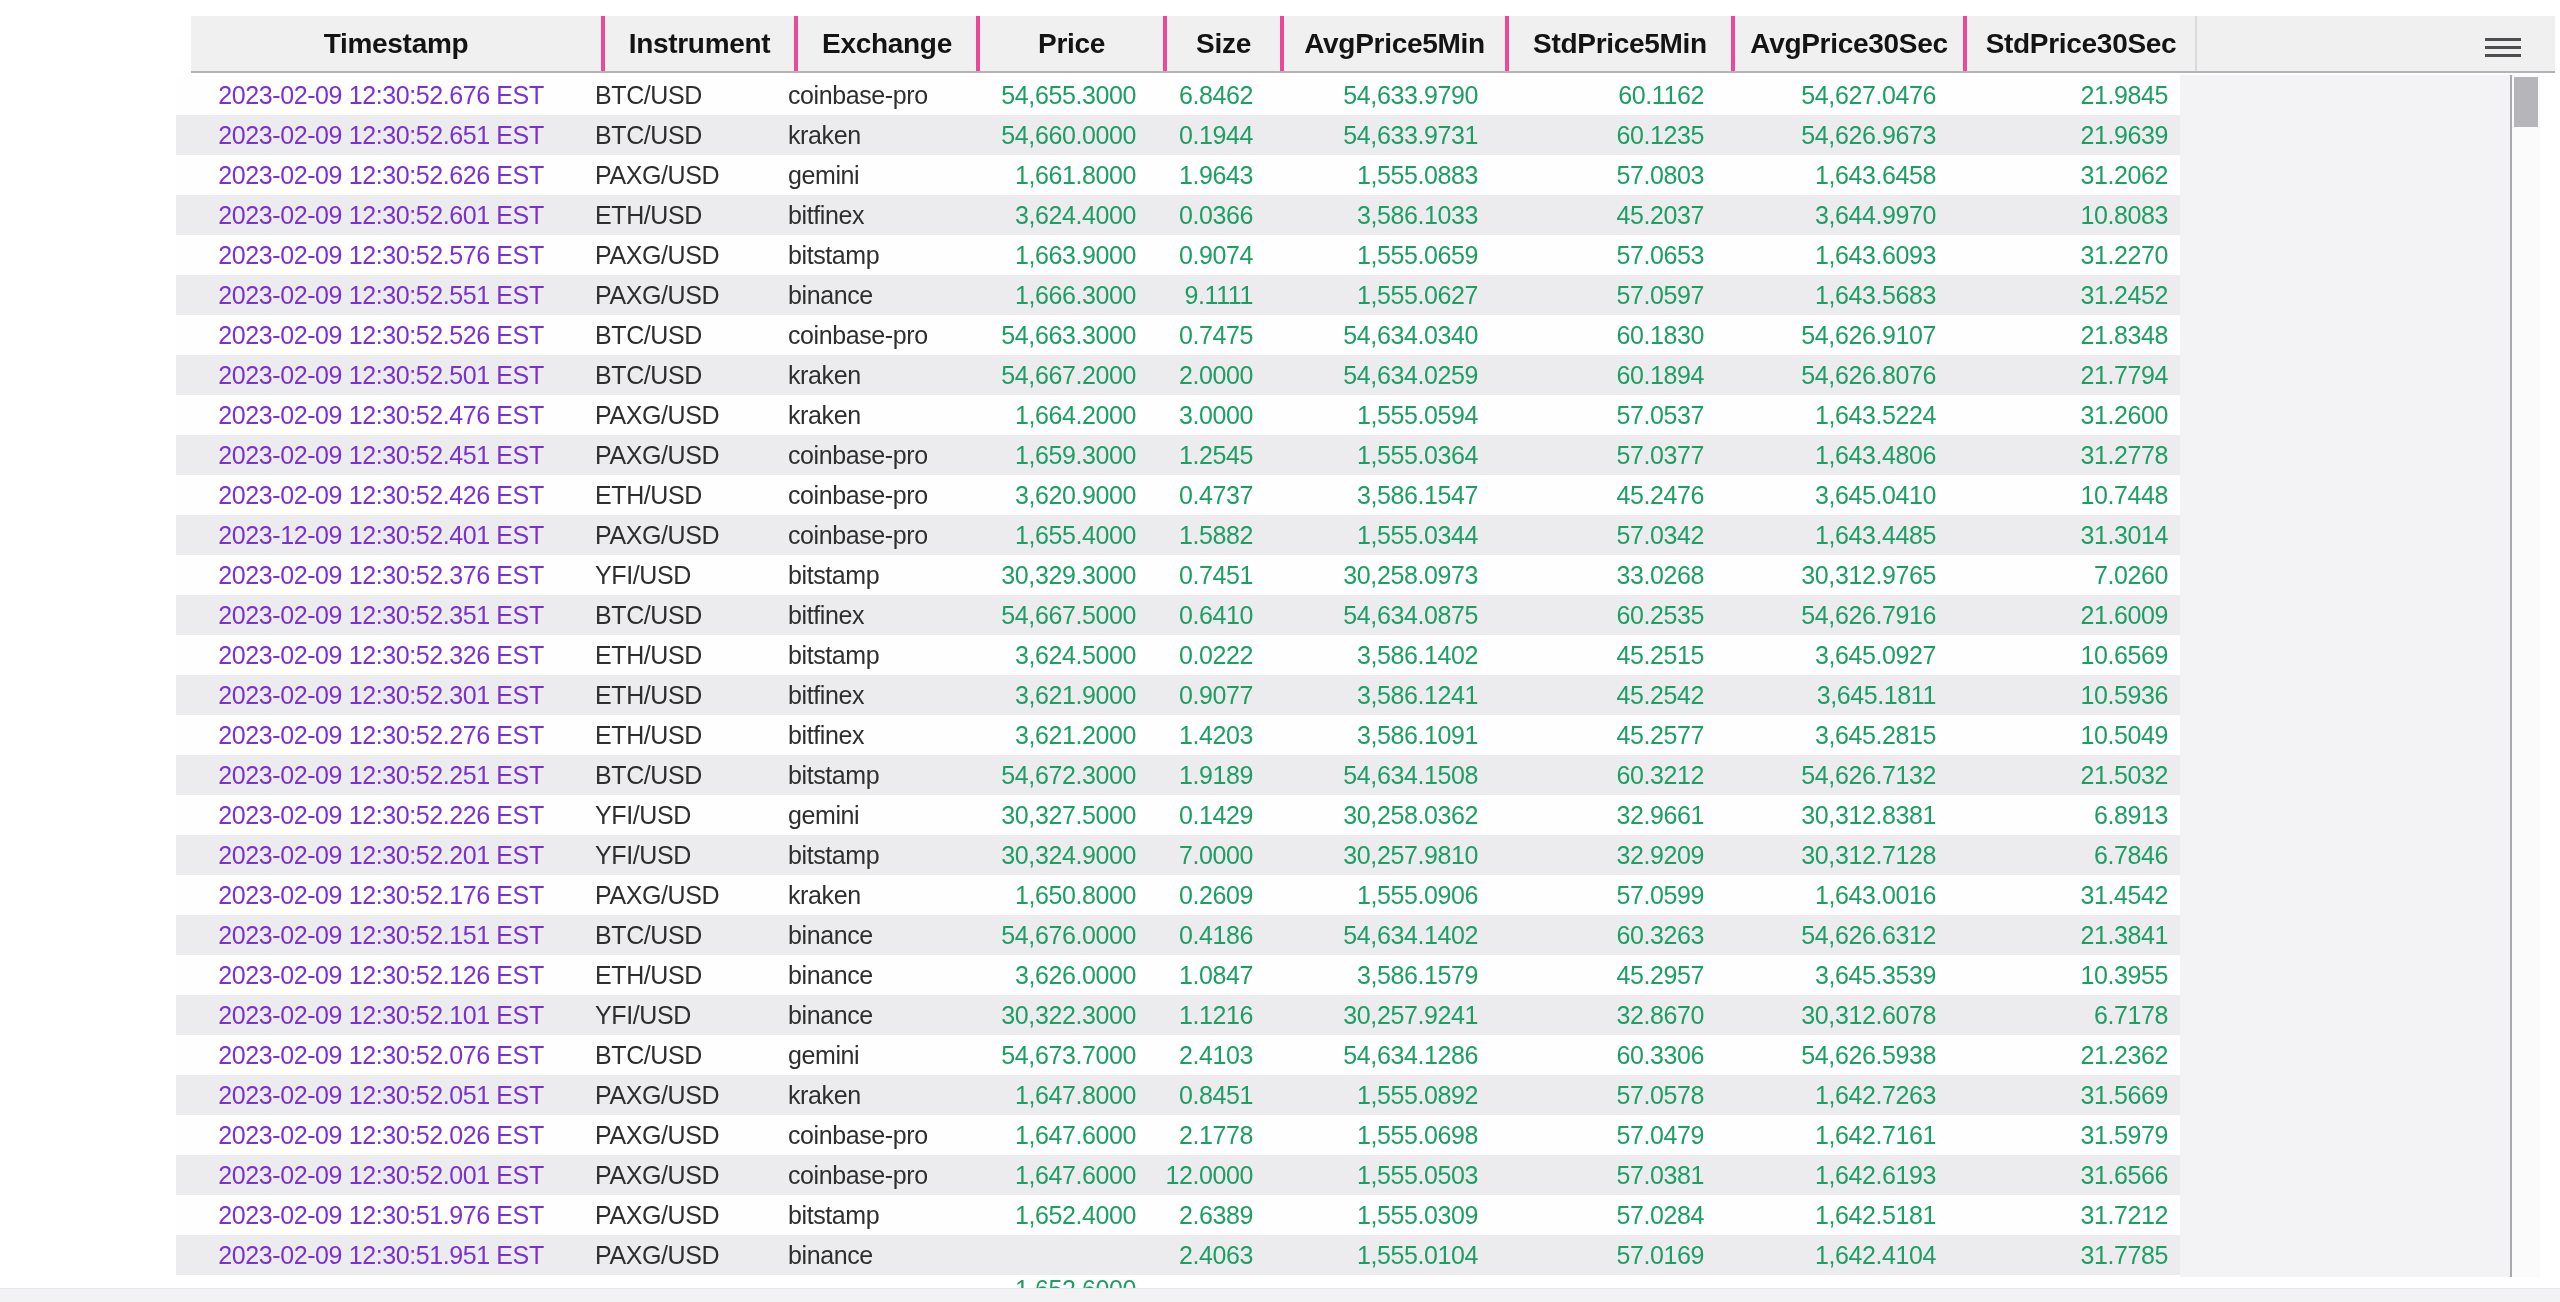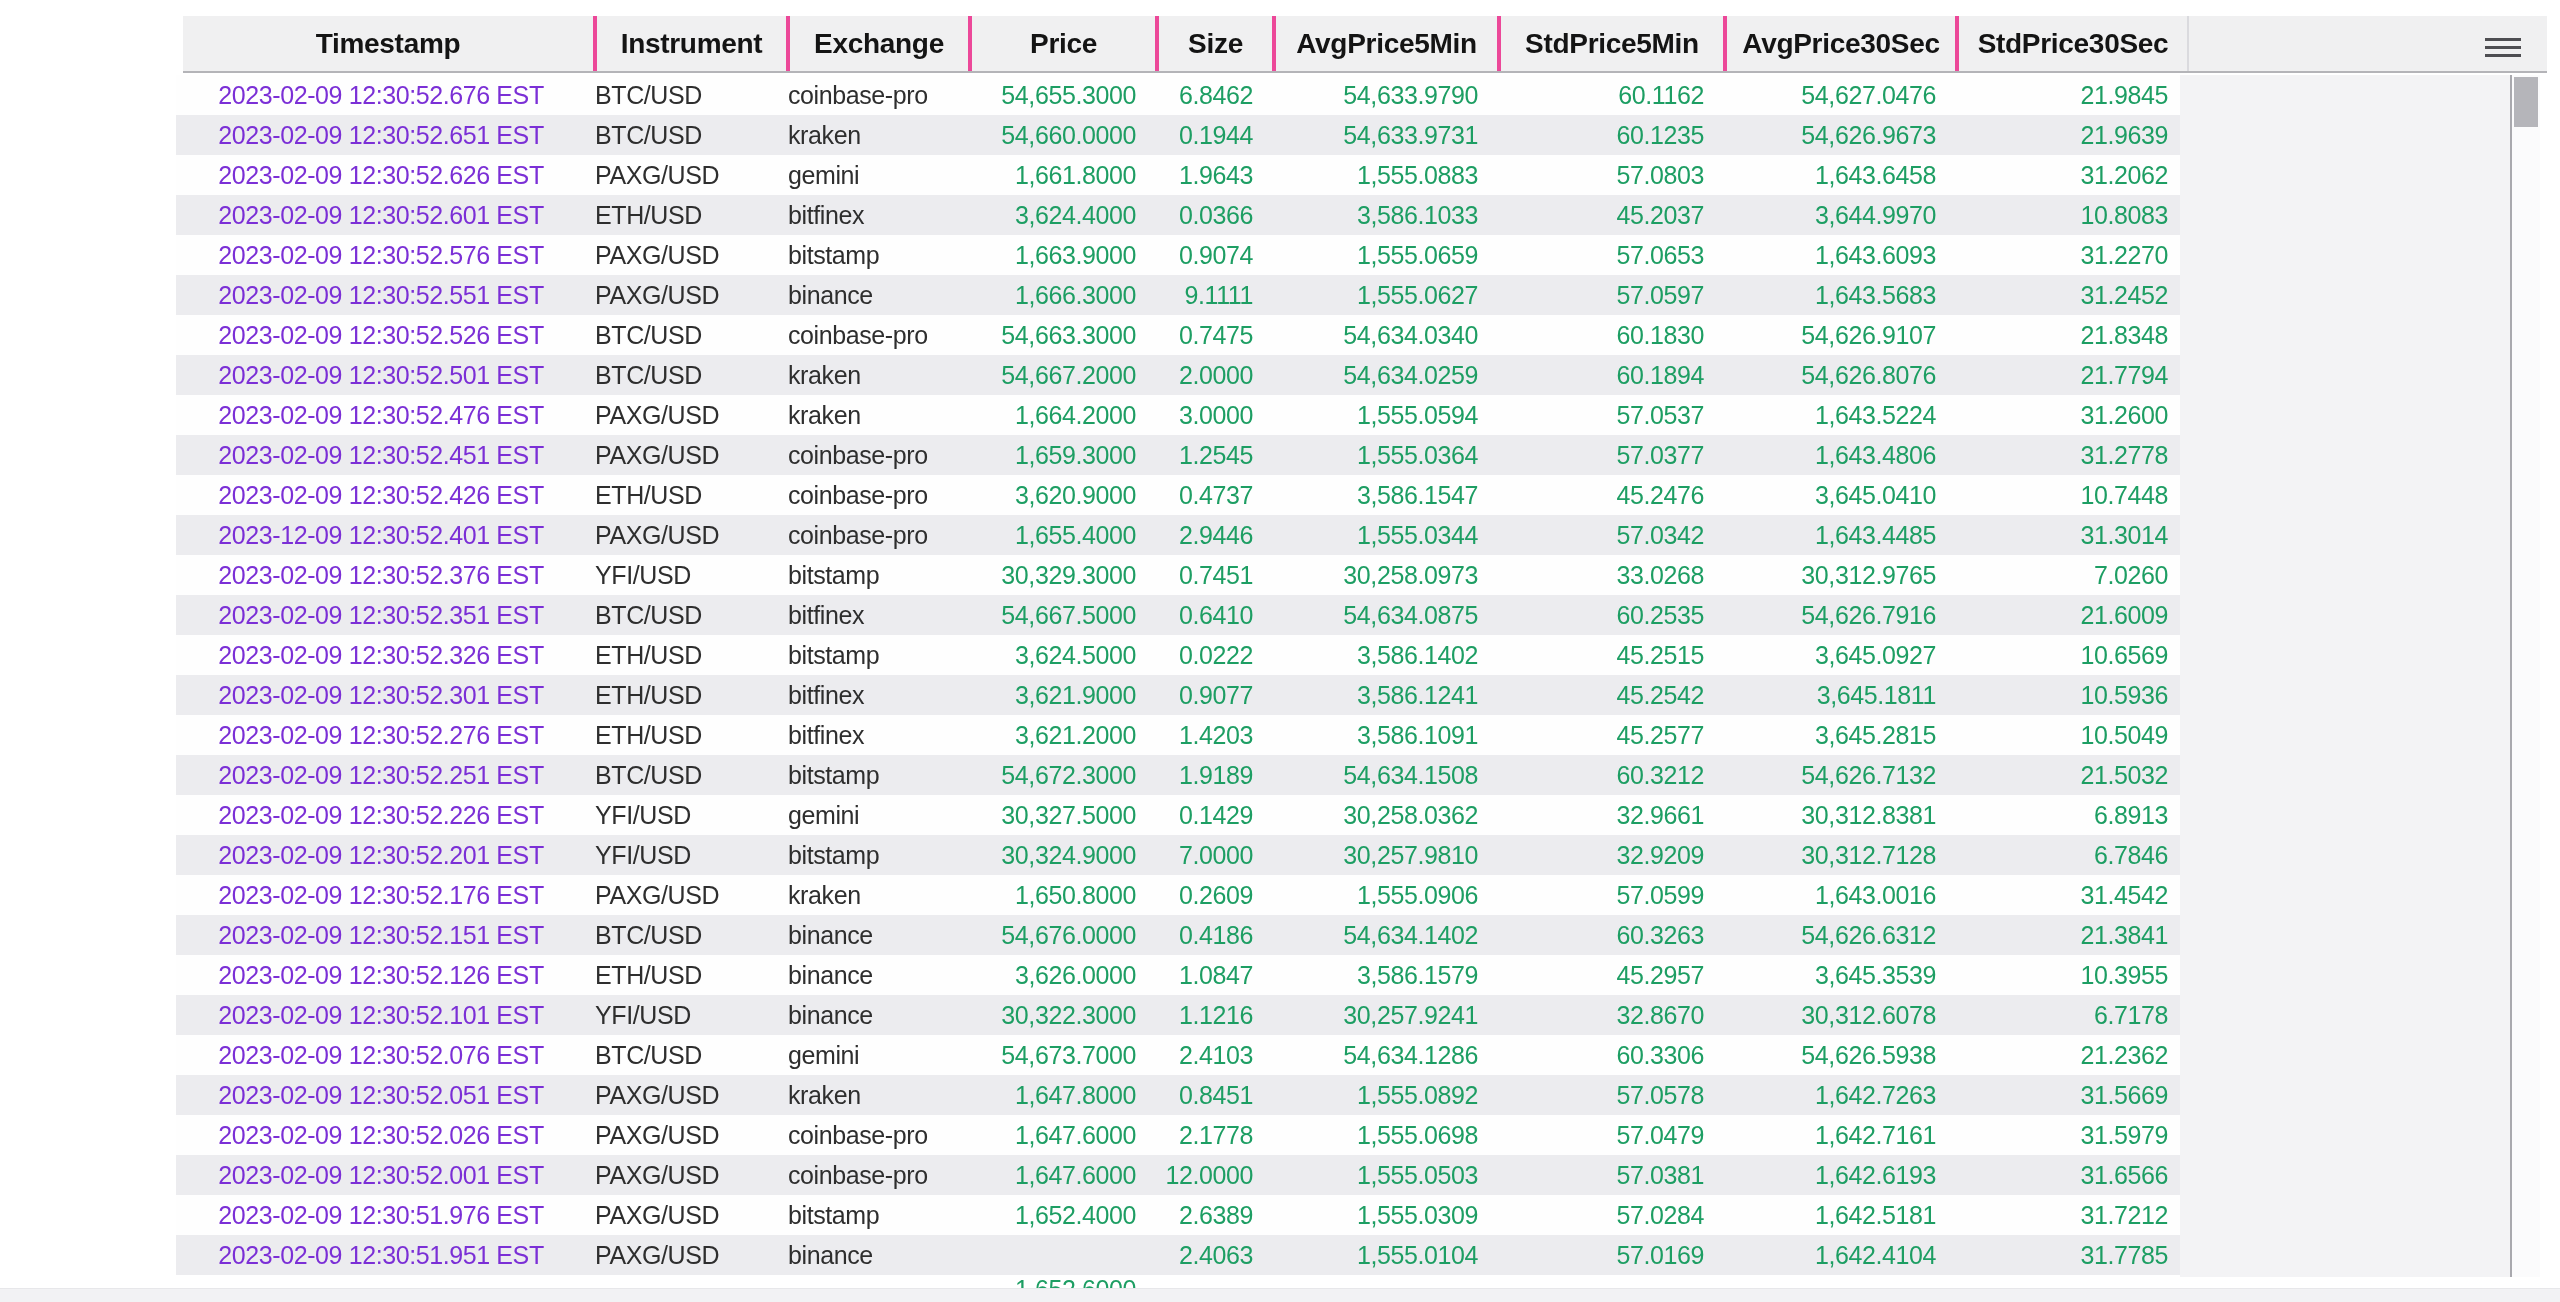--- a/index.html
+++ b/index.html
@@ -12,21 +12,21 @@
   }
   #stage { position:absolute; inset:0; width:2560px; height:1302px; }
 
   
   .widget {
     position:absolute; left:176px; top:16px;
     width:2364px; height:1261px;
     background:#ffffff;
   }
   .thead {
-    position:absolute; left:7px; top:0; width:100%; height:57px;
+    position:absolute; left:15px; top:0; width:100%; height:57px;
     background:var(--c-headbg,#f0f0f1);
     border-bottom:2px solid #b4b4b8;
     display:flex; align-items:flex-end;
   }
   .th {
     display:flex; align-items:center; justify-content:center;
     font-weight:bold; font-size:28px; color:var(--c-head,#141414);
     letter-spacing:-0.3px;
     border-left:4px solid #ec4899;
     height:100%;
@@ -218,21 +218,21 @@
           <div class="td c-num" style="width: 225px;">3,586.1547</div>
           <div class="td c-num" style="width: 226px;">45.2476</div>
           <div class="td c-num" style="width: 232px;">3,645.0410</div>
           <div class="td c-num" style="width: 232px;">10.7448</div>
         </div>
         <div class="tr">
           <div class="td c-ts" style="width: 410px;">2023-12-09 12:30:52.401 EST</div>
           <div class="td c-txt" style="width: 193px;">PAXG/USD</div>
           <div class="td c-txt" style="width: 182px;">coinbase-pro</div>
           <div class="td c-num" style="width: 187px;">1,655.4000</div>
-          <div class="td c-num" style="width: 117px;">2.9446</div>
+          <div class="td c-num" style="width: 117px;">1.5882</div>
           <div class="td c-num" style="width: 225px;">1,555.0344</div>
           <div class="td c-num" style="width: 226px;">57.0342</div>
           <div class="td c-num" style="width: 232px;">1,643.4485</div>
           <div class="td c-num" style="width: 232px;">31.3014</div>
         </div>
         <div class="tr">
           <div class="td c-ts" style="width: 410px;">2023-02-09 12:30:52.376 EST</div>
           <div class="td c-txt" style="width: 193px;">YFI/USD</div>
           <div class="td c-txt" style="width: 182px;">bitstamp</div>
           <div class="td c-num" style="width: 187px;">30,329.3000</div>

